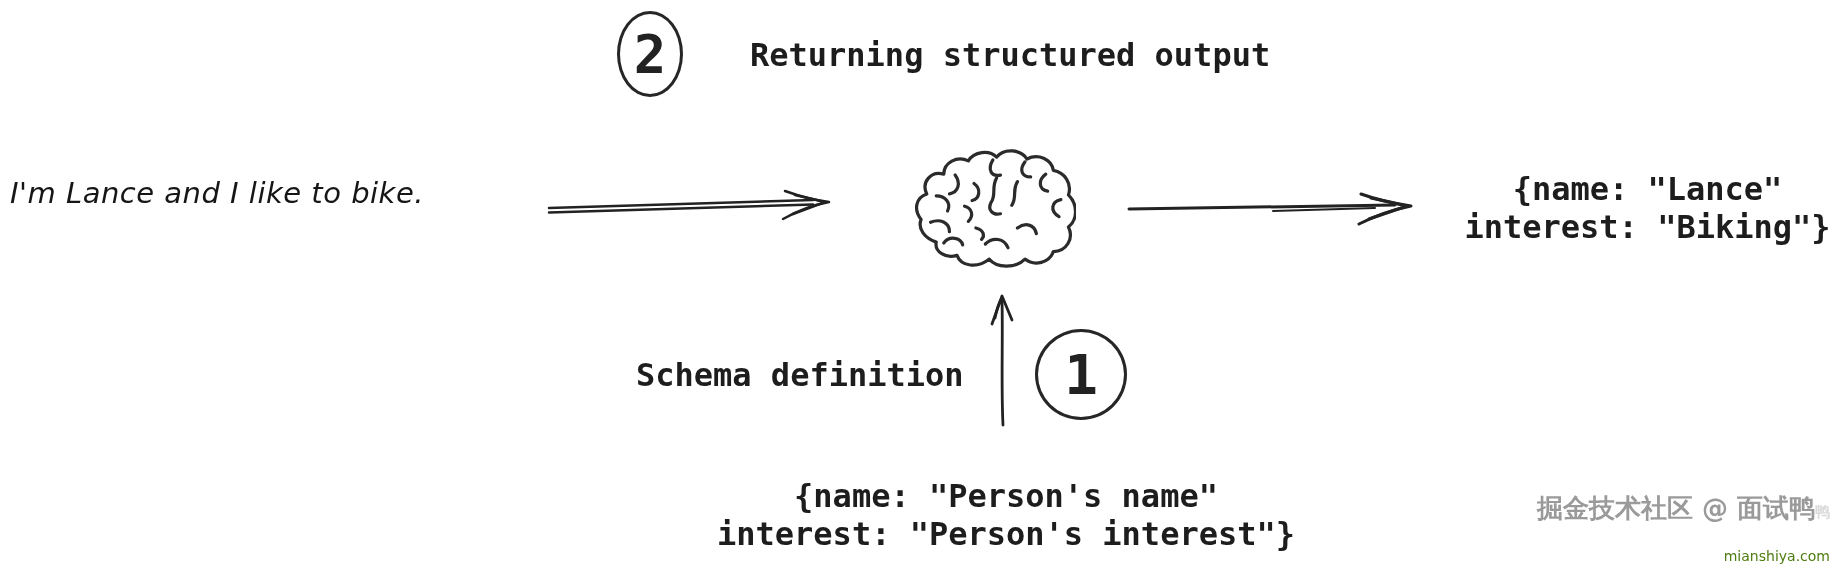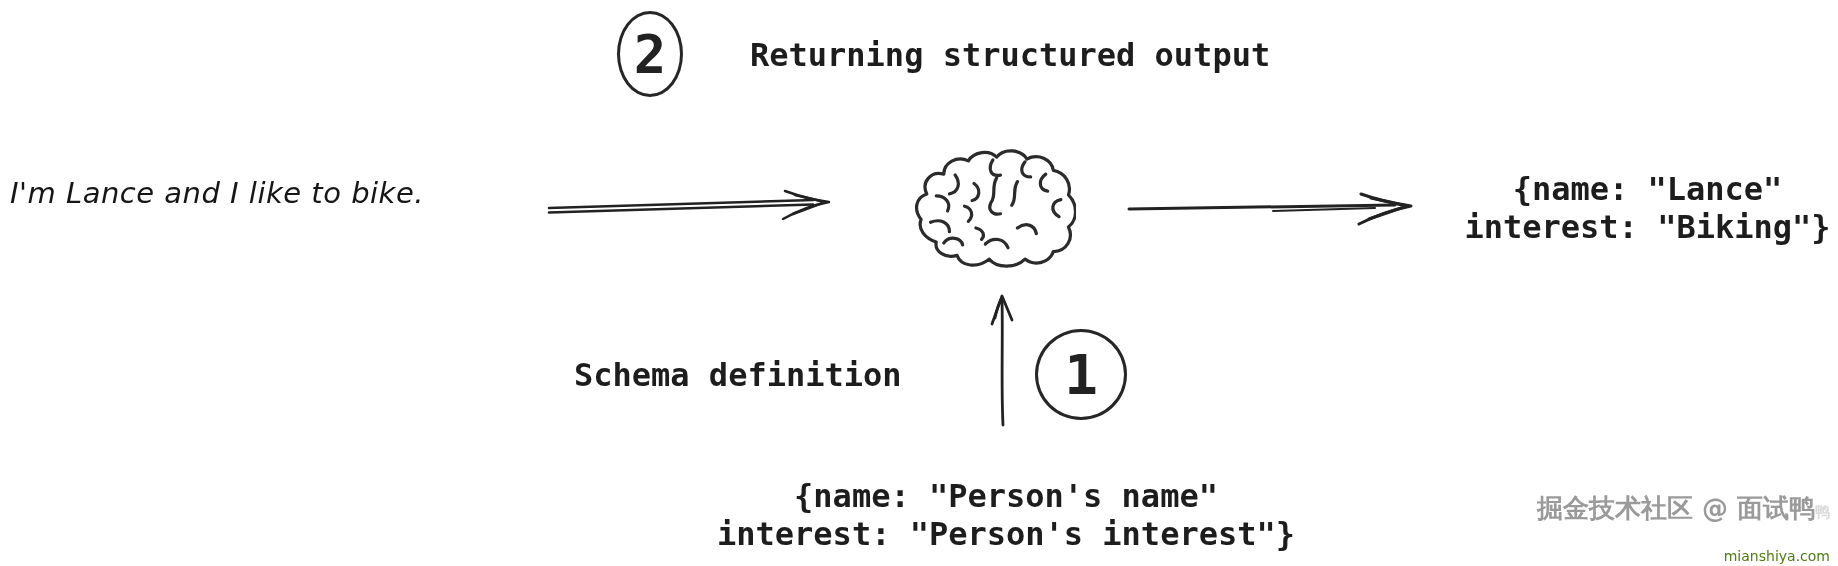--- a/index.html
+++ b/index.html
@@ -92,21 +92,21 @@
       <path d="M238 2 C252 7, 268 11, 288 14 C268 18, 250 25, 236 32"></path>
       <path d="M248 6 L284 14 L246 27"></path>
     </svg>
   </div>
 
   <div class="abs center-text" style="left:1450px;top:170px;width:395px;">
     <div class="mono">{name: "Lance"</div>
     <div class="mono">interest: "Biking"}</div>
   </div>
 
-  <div class="abs mono" style="left:574px;top:356px;text-align:center;">Schema definition</div>
+  <div class="abs mono" style="left:636px;top:356px;text-align:center;">Schema definition</div>
 
   <div class="abs" style="left:988px;top:290px;">
     <svg width="30" height="140" viewBox="0 0 30 140" fill="none" stroke="#222" stroke-width="2.8" stroke-linecap="round" stroke-linejoin="round">
       <path d="M15 135 C13 95, 15 50, 14 10"></path>
       <path d="M4 34 L14 6 L24 30"></path>
       <path d="M7 28 C9 18, 12 11, 14 8"></path>
     </svg>
   </div>
 
   <div class="abs circle-badge" style="left:1035px;top:329px;width:92px;height:91px;">

